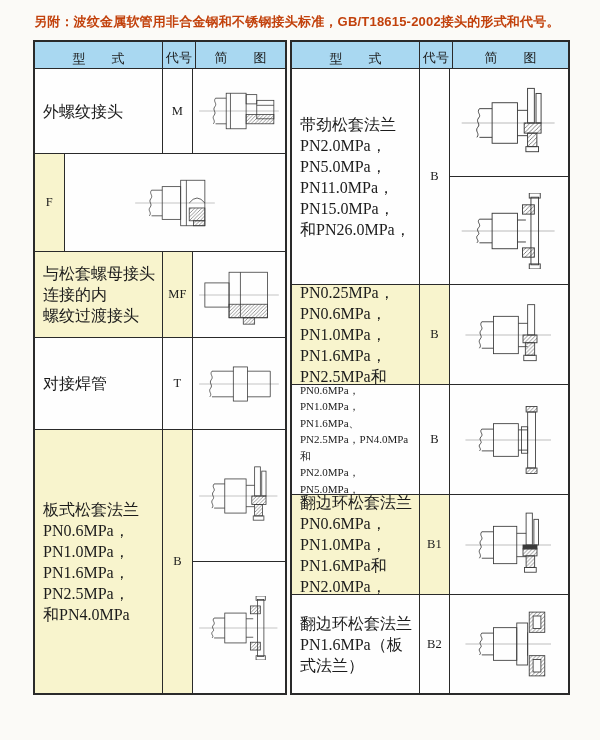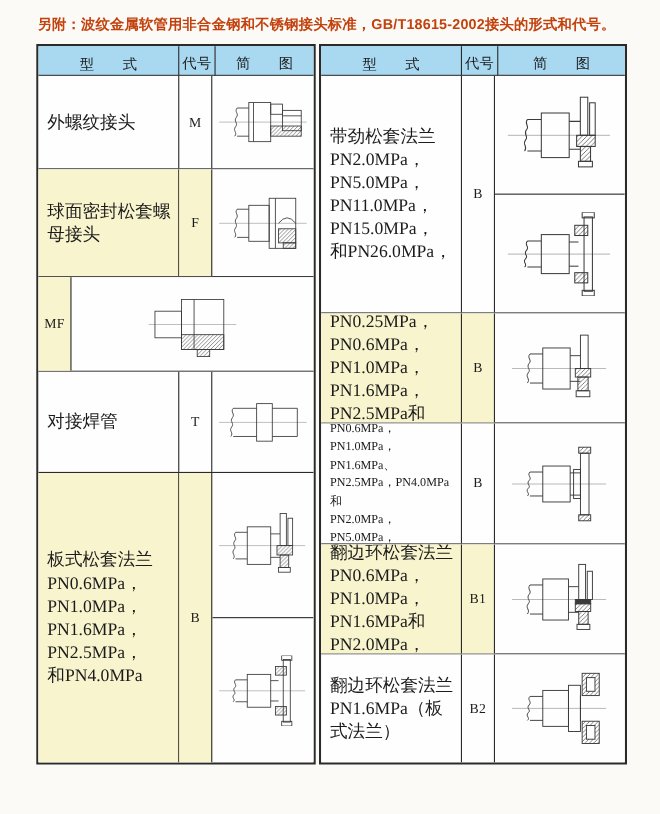--- a/index.html
+++ b/index.html
@@ -190,31 +190,32 @@
         <div class="cell c-type">外螺纹接头</div>
         <div class="cell c-code">M</div>
         <div class="cell c-diag">
           <svg class="dwg" viewBox="0 0 120 90">
               <use href="#g-m"></use>
             </svg>
         </div>
       </div>
 
       <div class="trow" style="height:98px">
-        <div class="cell c-type yl">球面密封松套螺母接头</div>
         <div class="cell c-code yl">F</div>
         <div class="cell c-diag">
           <svg class="dwg" viewBox="0 0 120 90">
               <use href="#g-f"></use>
             </svg>
         </div>
       </div>
 
 
       <div class="trow" style="height:86px">
+        <div class="cell c-type yl">与松套螺母接头连接的内
+螺纹过渡接头</div>
         <div class="cell c-code yl">MF</div>
         <div class="cell c-diag">
           <svg class="dwg" viewBox="0 0 120 90">
               <use href="#g-mf"></use>
             </svg>
         </div>
       </div>
 
       <div class="trow" style="height:92px">
         <div class="cell c-type">对接焊管</div>

